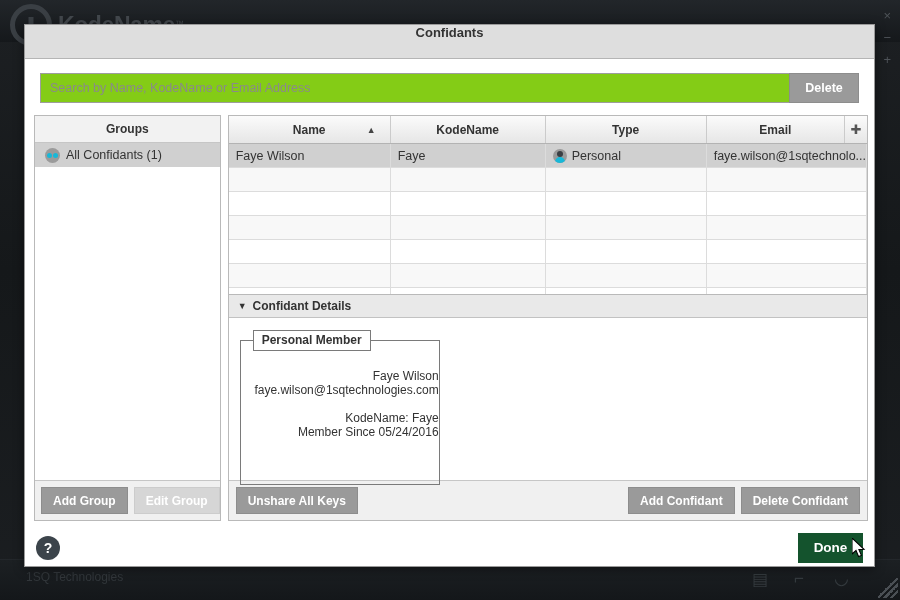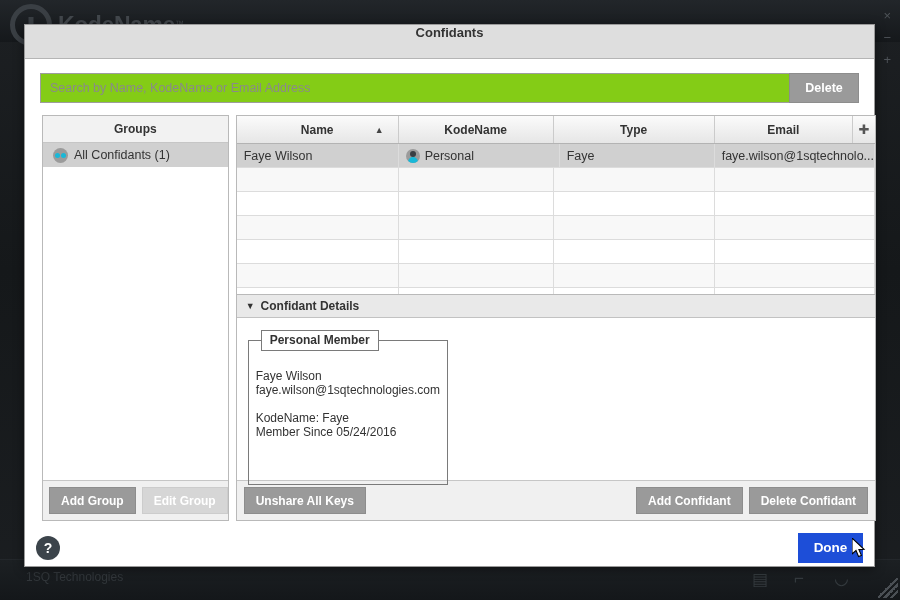--- a/index.html
+++ b/index.html
@@ -150,21 +150,21 @@
     font-size: 12.5px;
     font-weight: bold;
     font-family: "Liberation Sans", sans-serif;
     cursor: pointer;
     box-sizing: border-box;
   }
 
   
   #dialog-body {
     display: flex;
-    padding: 0 17px;
+    padding: 0 9px;
     box-sizing: border-box;
     height: 406px;
   }
 
   
   #groups-pane {
     width: 205px;
     display: flex;
     flex-direction: column;
     border: 1px solid #b9b9b9;
@@ -352,20 +352,21 @@
     gap: 6px;
     cursor: pointer;
     flex: none;
   }
   #details-caret { font-size: 9px; color: #333; }
   #details-title { font-size: 12px; font-weight: bold; color: #333; }
   #details-body {
     flex: 1;
     background: #ffffff;
     position: relative;
+    text-align: right;
   }
   #member-card {
     position: absolute;
     left: 11px; top: 22px;
     width: 200px; height: 145px;
     border: 1px solid #7a7a7a;
     box-sizing: border-box;
   }
   #member-card-legend {
     position: absolute;
@@ -415,21 +416,21 @@
     color: #ffffff;
     font-size: 14px;
     font-weight: bold;
     display: flex;
     align-items: center;
     justify-content: center;
     cursor: pointer;
   }
   #footer-spacer { flex: 1; }
   #done-button {
-    background: #1d4ed8;
+    background: #14532d;
     border: none;
     color: #ffffff;
     font-size: 13.5px;
     font-weight: bold;
     font-family: "Liberation Sans", sans-serif;
     width: 65px; height: 30px;
     cursor: pointer;
   }
   #cursor {
     position: absolute;
@@ -512,25 +513,25 @@
             <span>Type</span>
           </div>
           <div class="th" style="flex:1;">
             <span>Email</span>
           </div>
           <div id="th-plus">✚</div>
         </div>
 
         <div class="tr selected">
           <div class="td" style="width:162px;">Faye Wilson</div>
+          <div class="td" style="width:155px;">Faye</div>
           <div class="td" style="width:161px;">
             <span class="type-icon"></span>
             <span>Personal</span>
           </div>
-          <div class="td" style="width:155px;">Faye</div>
           <div class="td" style="flex:1;">faye.wilson@1sqtechnolo...</div>
         </div>
 
         <div class="tr odd">
           <div class="td" style="width:162px;"></div>
           <div class="td" style="width:155px;"></div>
           <div class="td" style="width:161px;"></div>
           <div class="td" style="flex:1;"></div>
         </div>
         <div class="tr">

